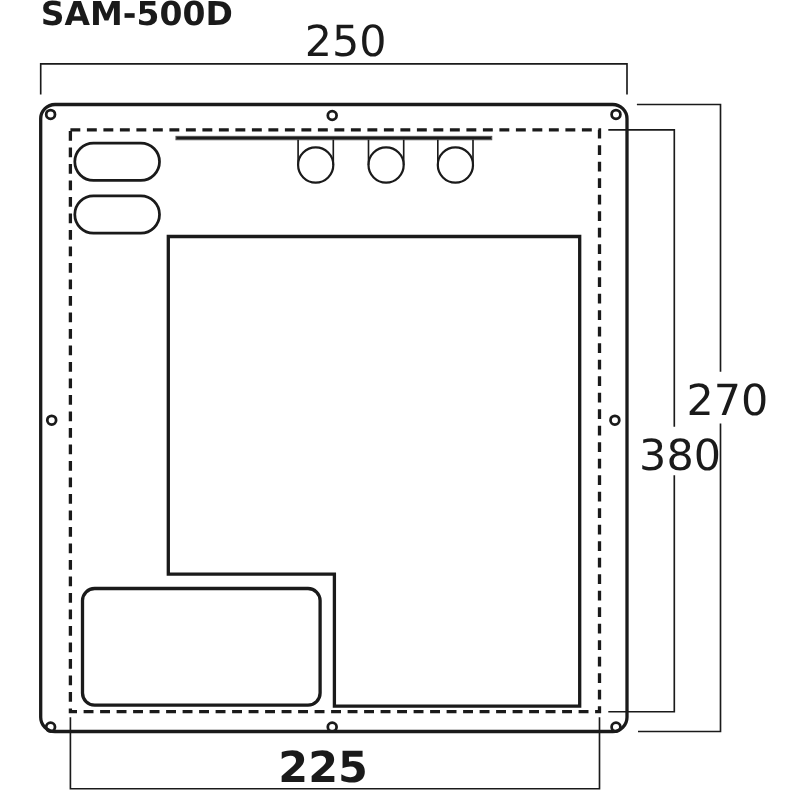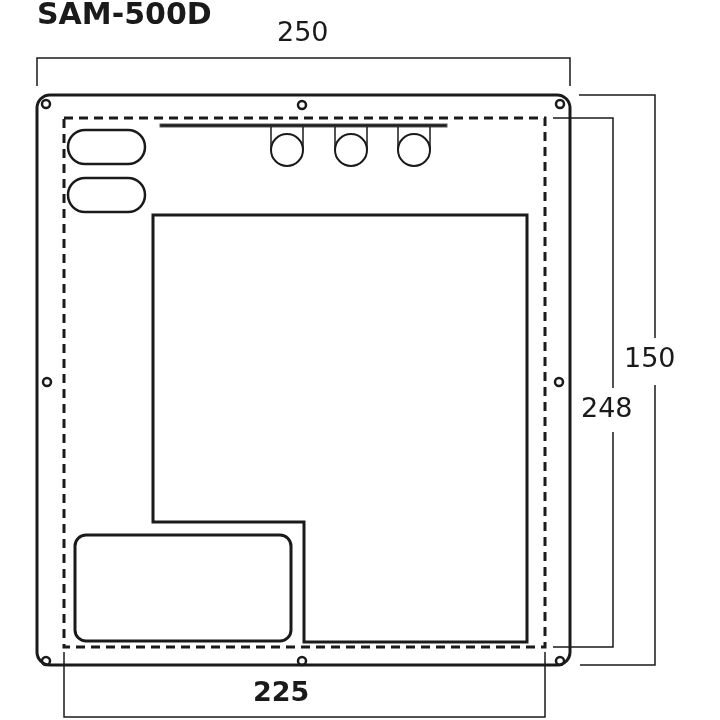--- a/index.html
+++ b/index.html
@@ -1,27 +1,27 @@
 <!DOCTYPE html>
 <html><head>
 <meta charset="utf-8">
 <style>
   html, body { margin: 0; padding: 0; background: #ffffff; }
   body { width: 720px; height: 720px; position: relative; overflow: hidden; font-family: "DejaVu Sans", sans-serif; }
   .title { position: absolute; left: 37px; top: -4px; font-size: 30px; font-weight: bold; color: #1a1a1a; letter-spacing: 0px; }
-  .dim-label { position: absolute; font-size: 27px; color: #1a1a1a; }
+  .dim-label { position: absolute; font-size: 39px; color: #1a1a1a; }
   svg { position: absolute; left: 0; top: 0; }
 </style>
 </head>
 <body>
 
 <div class="title">SAM-500D</div>
 <div class="dim-label" style="left:277px; top:16px;">250</div>
-<div class="dim-label" style="left:624px; top:342px;">150</div>
-<div class="dim-label" style="left:581px; top:392px;">248</div>
+<div class="dim-label" style="left:624px; top:342px;">270</div>
+<div class="dim-label" style="left:581px; top:392px;">380</div>
 <div class="dim-label" style="left:253px; top:676px;font-weight:bold;">225</div>
 
 <svg width="720" height="720" viewBox="0 0 720 720">
   <g fill="none" stroke="#1a1a1a">
 
     <g stroke-width="1.5">
       <polyline points="37,86 37,58 570,58 570,86"></polyline>
     </g>
 
     <g stroke-width="1.5">

